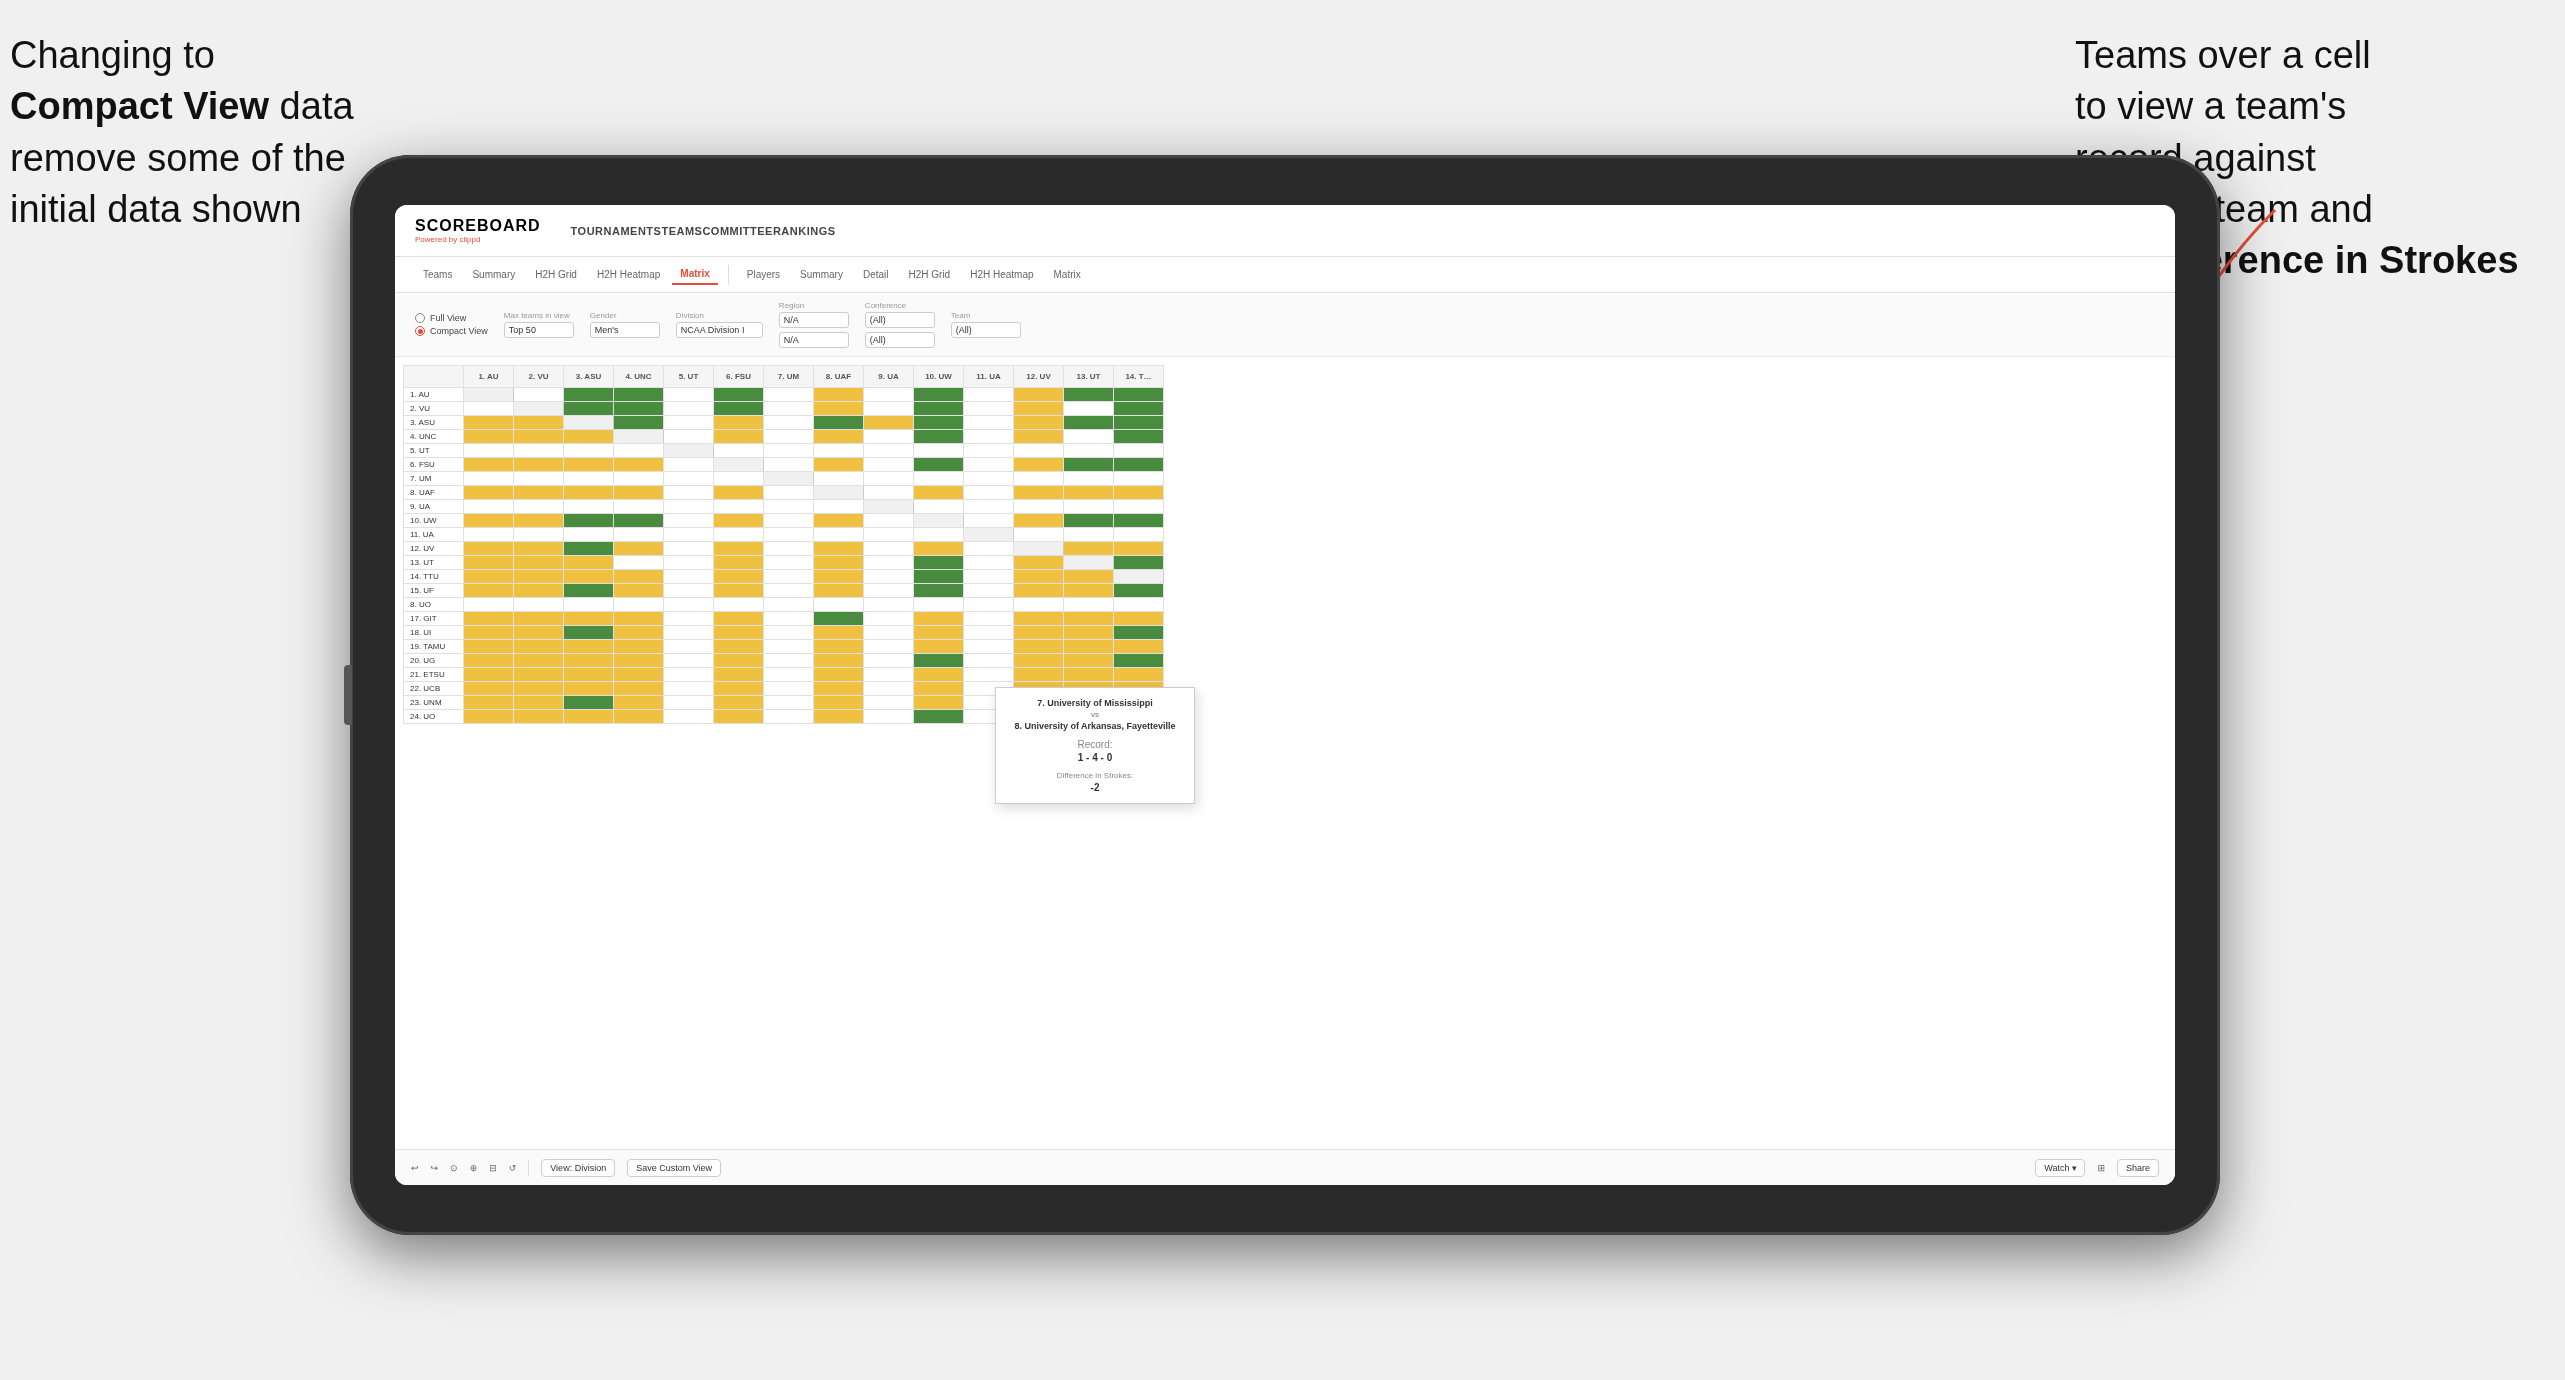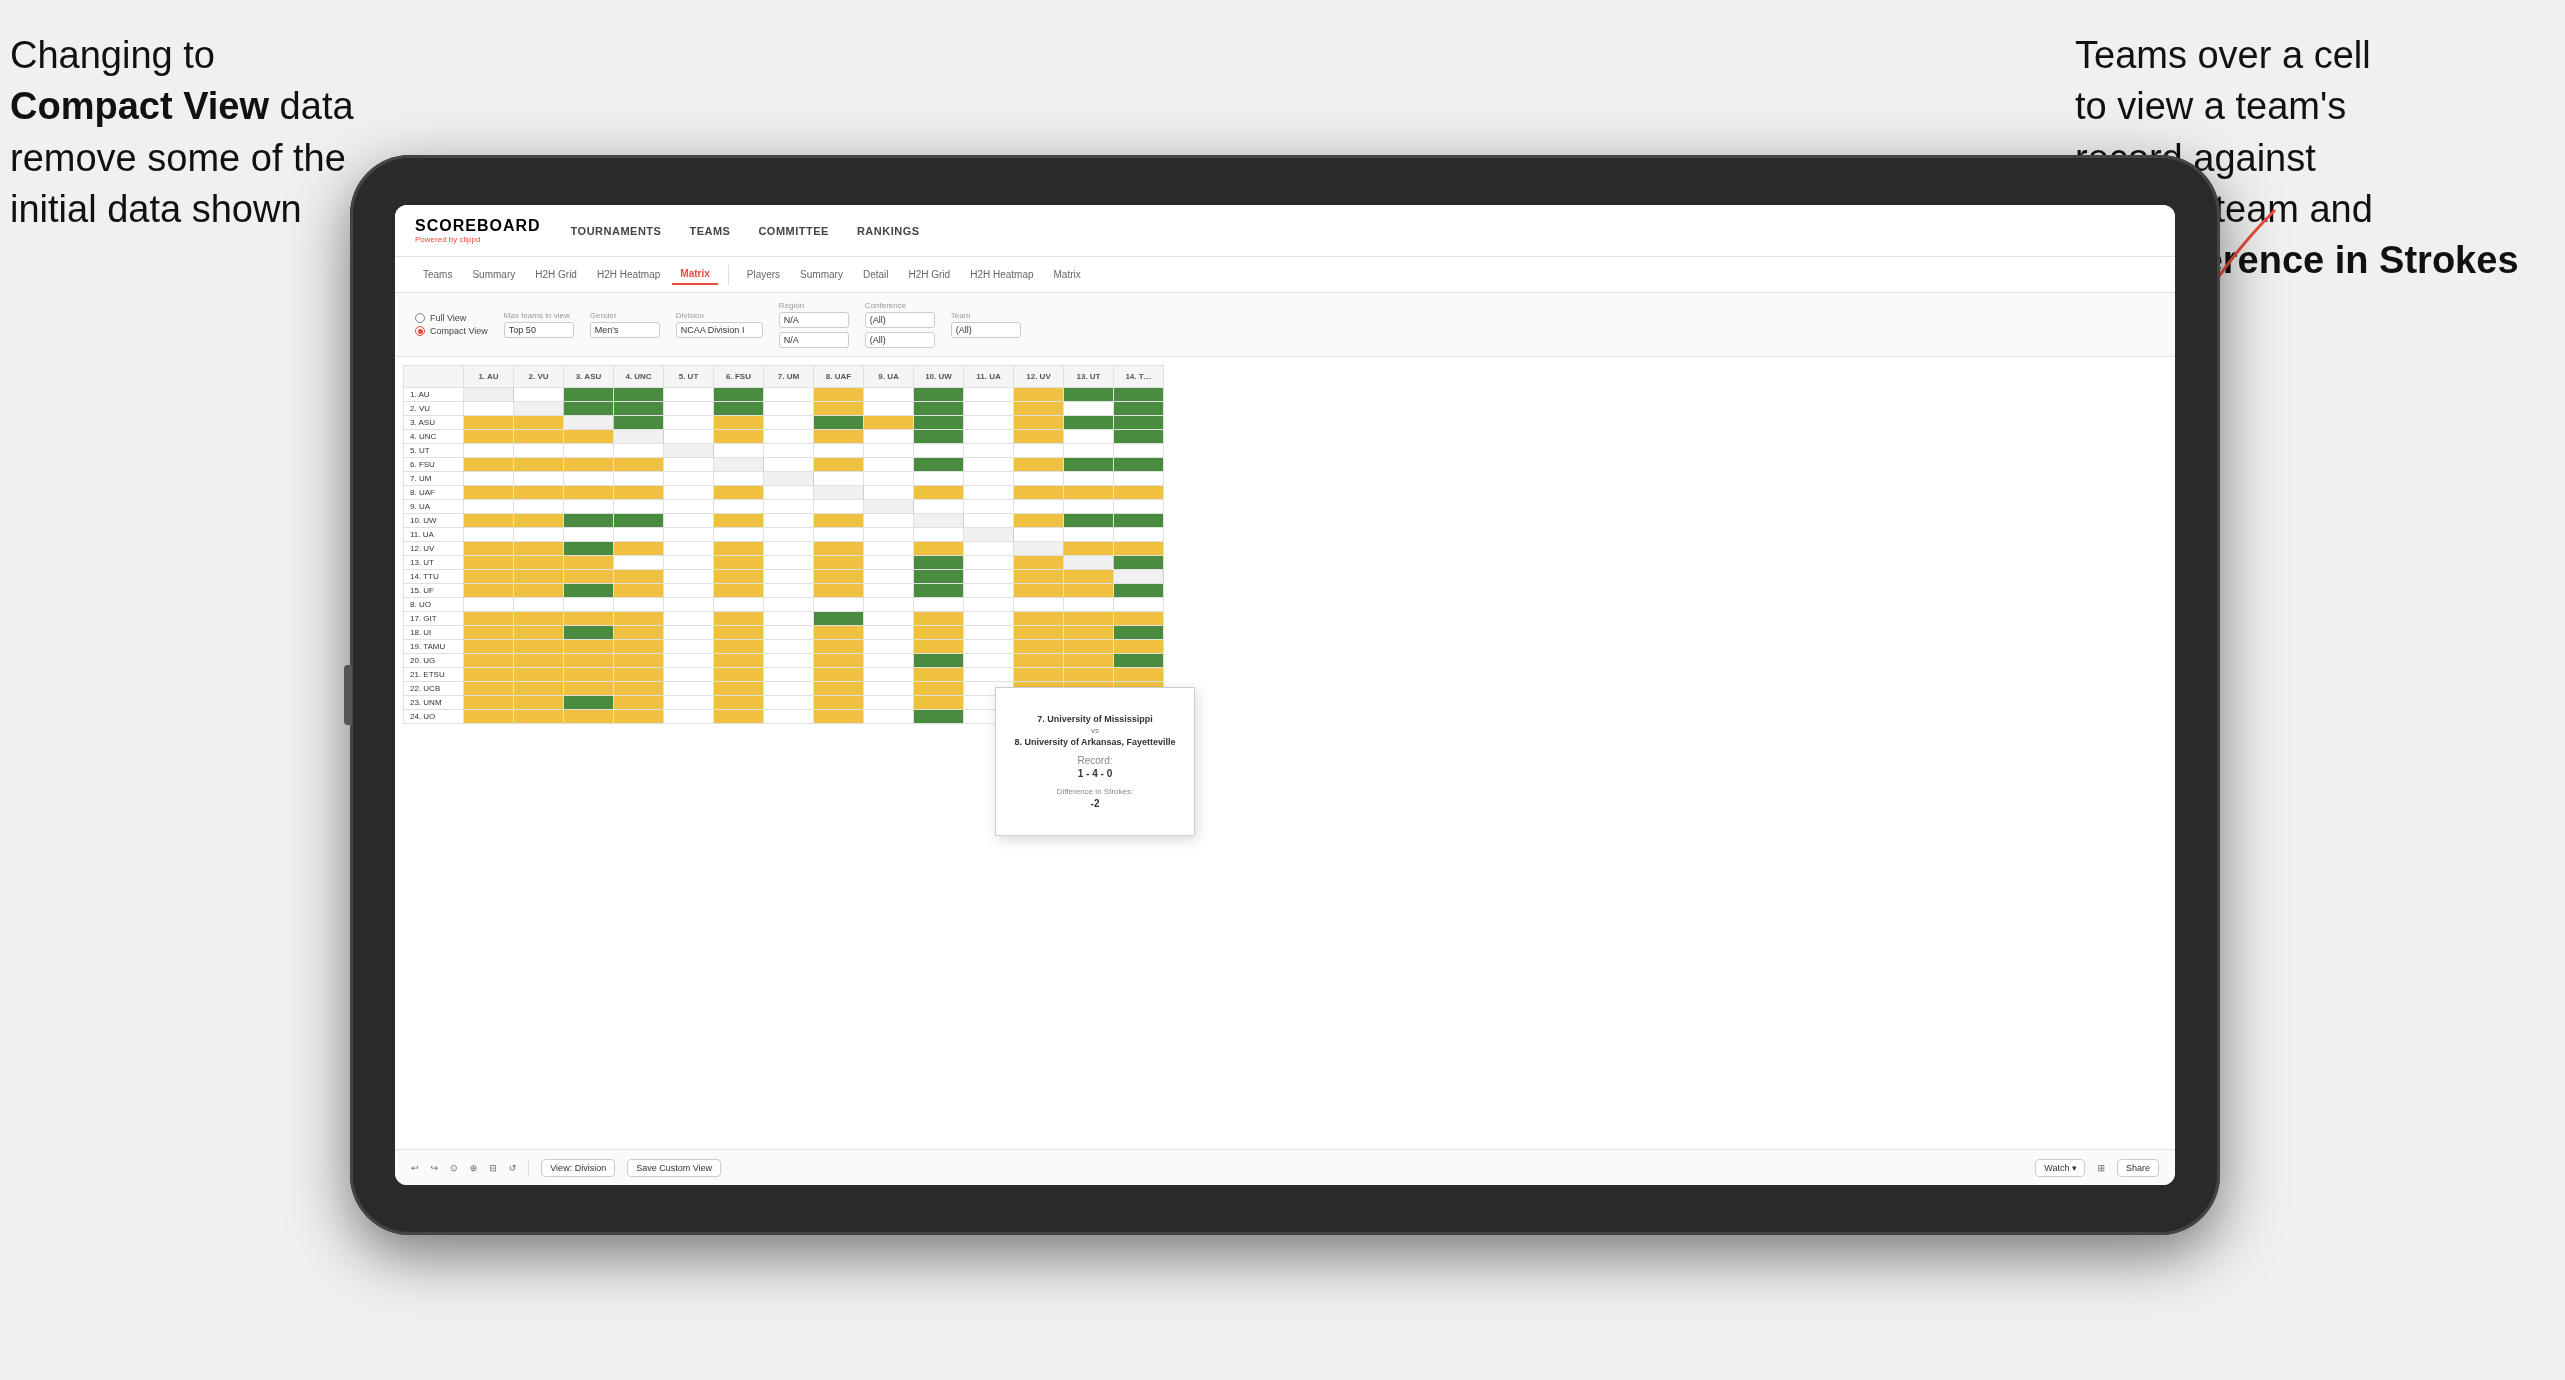--- a/index.html
+++ b/index.html
@@ -122,21 +122,20 @@
     .logo-subtitle {
       font-size: 8px;
       color: #888;
     }
     .logo-subtitle span {
       color: #e74c3c;
     }
 
     .nav-links {
       display: flex;
-      gap: 28px;
     }
     .nav-link {
       font-size: 11px;
       font-weight: 600;
       color: #444;
       letter-spacing: 0.5px;
       cursor: pointer;
     }
 
     
@@ -279,21 +278,21 @@
     }
 
     
     .tooltip-popup {
       position: absolute;
       top: 330px;
       left: 600px;
       background: #fff;
       border: 1px solid #ccc;
       box-shadow: 2px 4px 12px rgba(0,0,0,0.15);
-      padding: 26px 16px;
+      padding: 10px 16px;
       z-index: 100;
       min-width: 200px;
       text-align: center;
     }
     .tooltip-title {
       font-size: 9px;
       font-weight: 700;
       color: #333;
       margin-bottom: 2px;
     }

